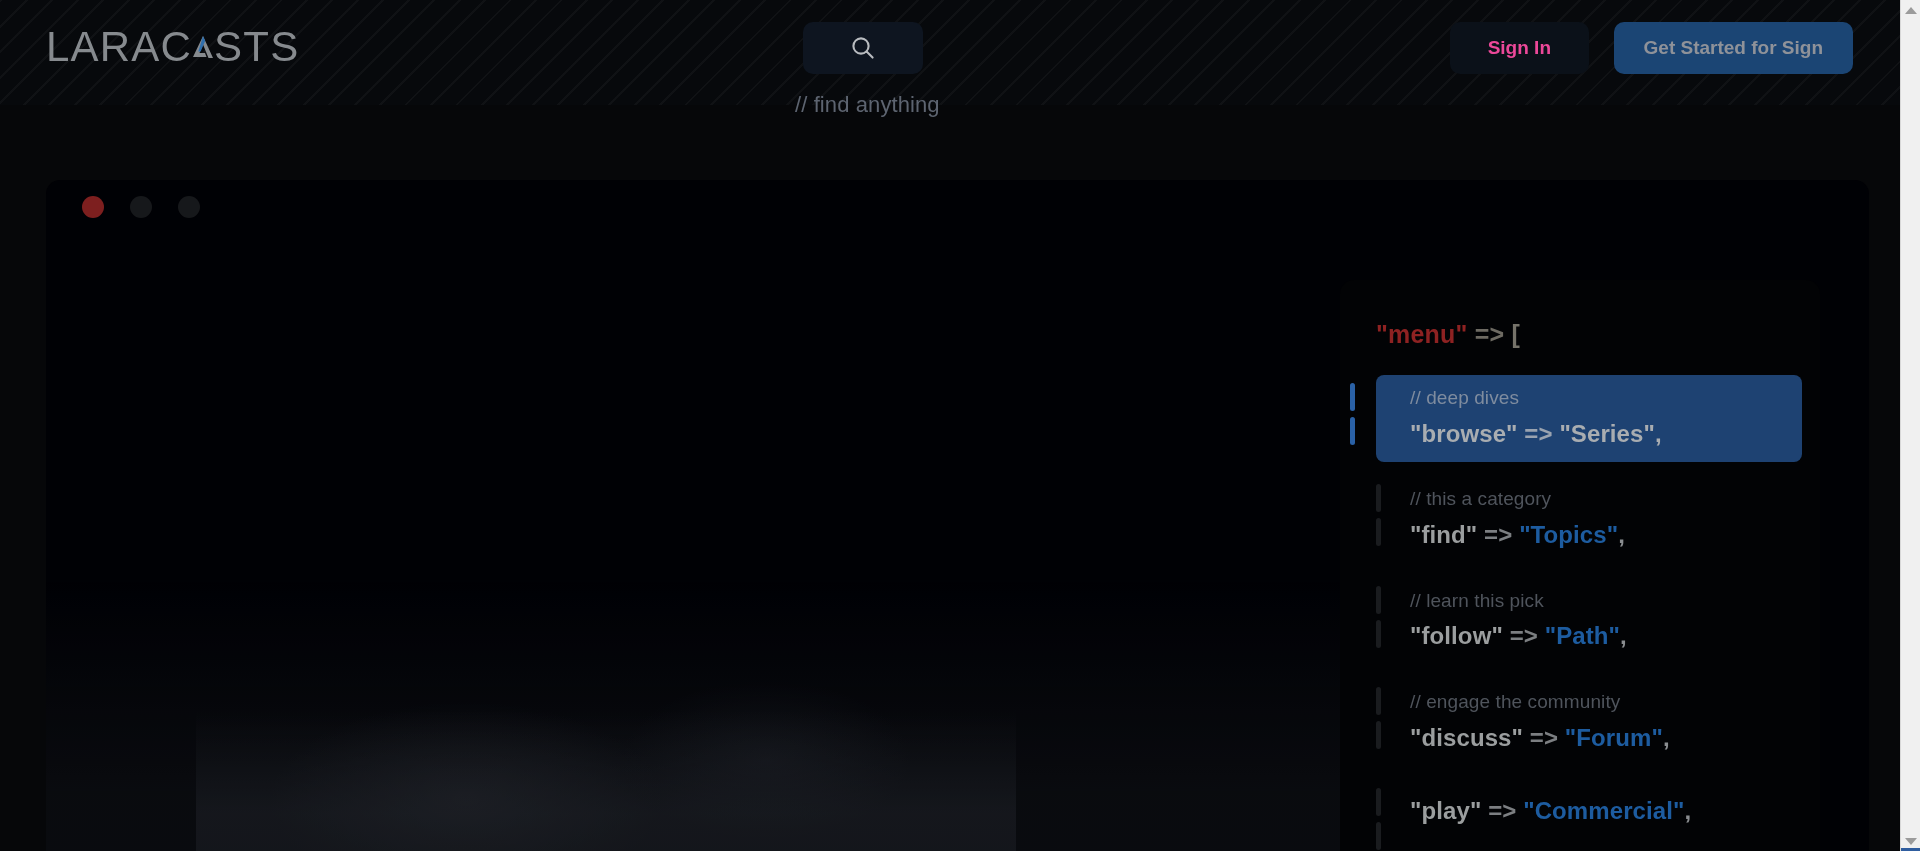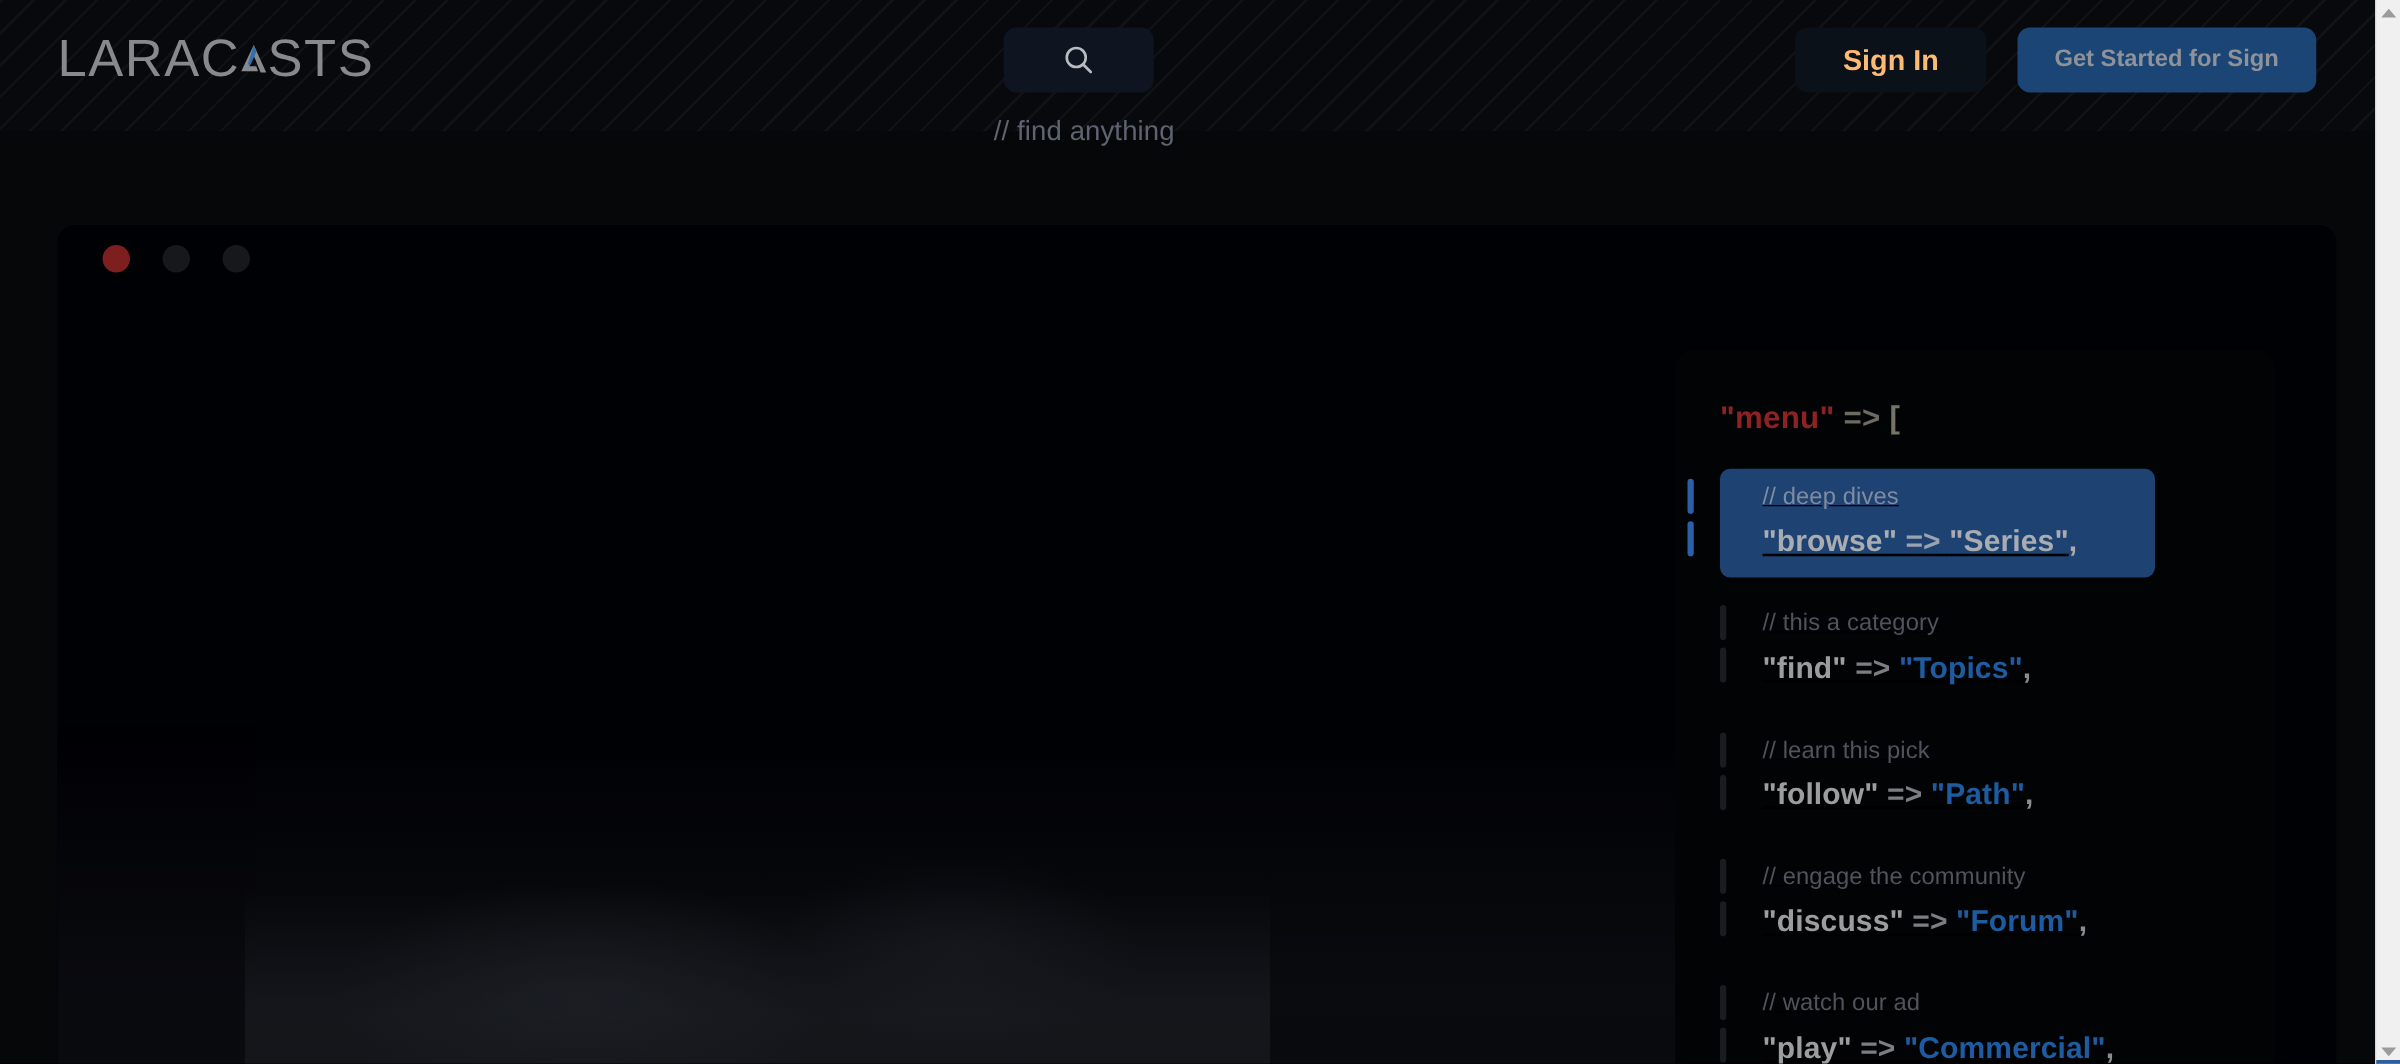--- a/index.html
+++ b/index.html
@@ -79,22 +79,22 @@
     white-space:nowrap;
   }
 
   
   #signin-btn {
     position:absolute; right:311px; top:22px;
     height:52px; padding:0 38px;
     border-radius:10px;
     background:#0b1119;
     border:none;
-    color:#fdba74;
-    font-size:23px;
+    color:#ec4899;
+    font-size:19px;
     font-weight:700;
     cursor:pointer;
     display:flex; align-items:center; justify-content:center;
   }
   #getstarted-btn {
     position:absolute; right:47px; top:22px;
     height:52px; padding:0 30px;
     border-radius:10px;
     background:#1b4574;
     border:none;
@@ -187,22 +187,21 @@
 
   #menu-list { position:relative; }
 
   .menu-item {
     position:relative;
     display:block;
     padding:9px 0 11px 34px;
     margin-bottom:14px;
     border-radius:8px;
     cursor:pointer;
-    width:348px;
-    text-decoration:underline;
+    width:426px;
   }
   .menu-item .bars {
     position:absolute; left:0; top:8px;
     width:5px; height:62px;
     display:flex; flex-direction:column; gap:6px;
   }
   .menu-item .bars span {
     display:block;
     width:5px; flex:1;
     border-radius:3px;
@@ -368,21 +367,20 @@
             </span>
           <div class="menu-comment">// engage the community</div>
           <div class="menu-code"><span class="k">"discuss"</span><span class="a"> =&gt; </span><span class="v">"Forum"</span><span class="c">,</span></div>
         </div>
 
         <div class="menu-item">
           <span class="bars">
               <span></span>
               <span></span>
             </span>
-          <div class="menu-comment">// watch our ad</div>
           <div class="menu-code"><span class="k">"play"</span><span class="a"> =&gt; </span><span class="v">"Commercial"</span><span class="c">,</span></div>
         </div>
 
       </div>
     </div>
   </div>
 </div>
 
 <div id="scrollbar">
   <div class="sb-arrow" id="sb-up">

